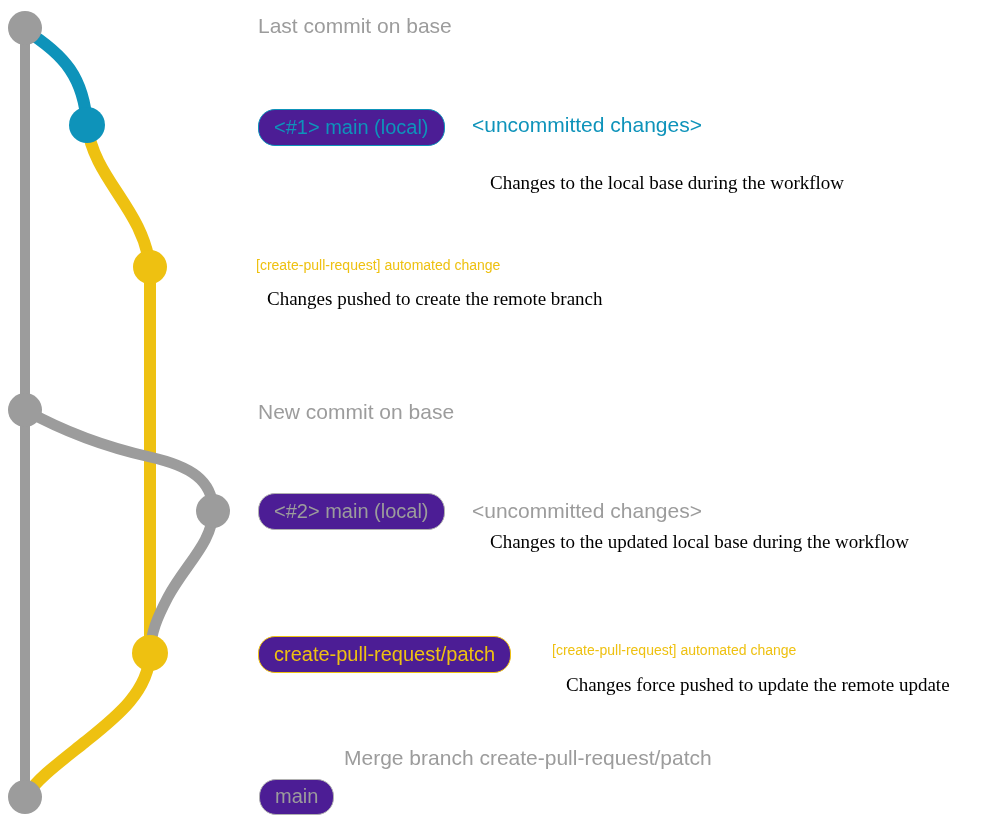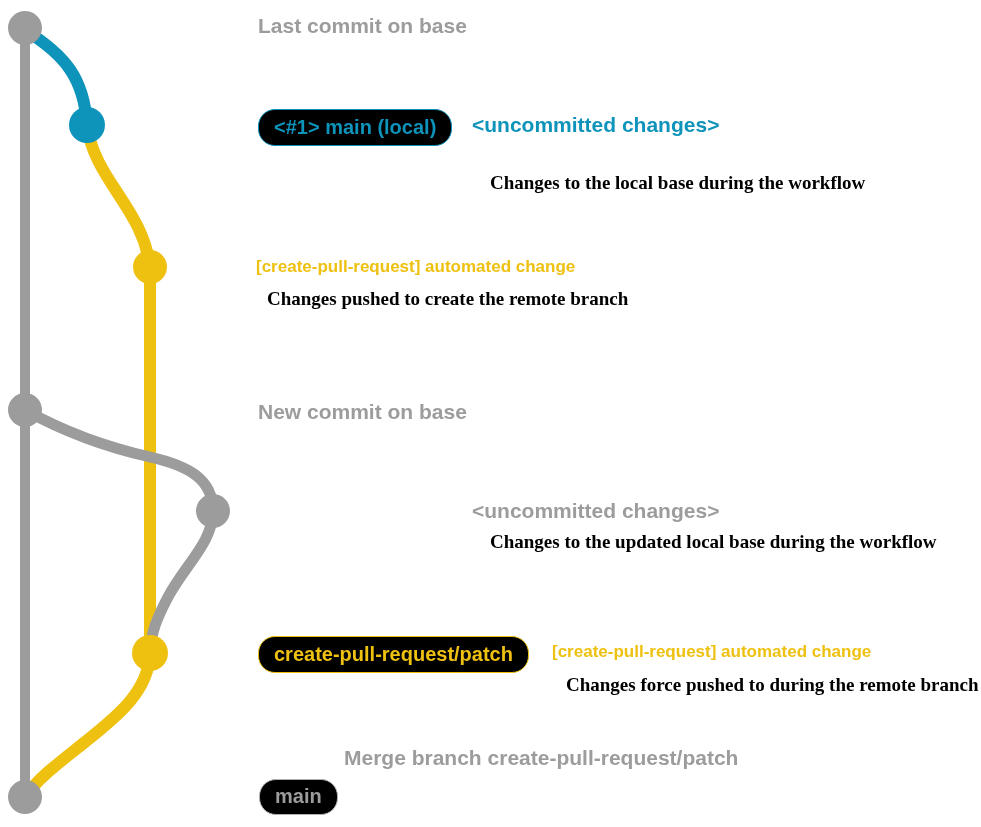--- a/index.html
+++ b/index.html
@@ -11,43 +11,42 @@
   }
   * { margin: 0; padding: 0; box-sizing: border-box; }
   html, body { background: #ffffff; }
   body { font-family: "Liberation Sans", sans-serif; }
   .canvas {
     position: relative;
     width: 981px;
     height: 820px;
     background: #ffffff;
     overflow: hidden;
-    font-weight: bold;
   }
   .graph-svg { position: absolute; left: 0; top: 0; }
 
   .abs { position: absolute; white-space: nowrap; }
 
   .gray-text { color: var(--gray); font-size: 21px; }
   .blue-text { color: var(--blue); font-size: 21px; }
-  .yellow-text { color: var(--yellow); font-size: 17px; }
+  .yellow-text { color: var(--yellow); font-size: 14px; }
   .caption {
     font-family: "Liberation Serif", serif;
     color: var(--ink);
     font-size: 19px;
   }
   .badge {
     display: inline-block;
     font-size: 20px;
     line-height: 34px;
     height: 37px;
     padding: 0 15px;
     border-radius: 17px;
     border: 1.5px solid;
-    background: #000000;
+    background: #4c1d95;
   }
   .badge.blue  { color: var(--blue);  border-color: var(--blue); }
   .badge.yellow{ color: var(--yellow);border-color: var(--yellow); }
   .badge.gray  { color: var(--gray);  border-color: var(--gray_light); }
 
   .stroke-gray   { stroke: var(--gray); }
   .stroke-blue   { stroke: var(--blue); }
   .stroke-yellow { stroke: var(--yellow); }
   .fill-gray   { fill: var(--gray); }
   .fill-blue   { fill: var(--blue); }
@@ -84,23 +83,24 @@
 
   <span class="abs badge blue" style="left:258px; top:109px;">&lt;#1&gt; main (local)</span>
   <div class="abs blue-text" style="left:472px; top:113px;">&lt;uncommitted changes&gt;</div>
   <div class="abs caption" style="left:490px; top:144px;margin-top:28px;">Changes to the local base during the workflow</div>
 
   <div class="abs yellow-text" style="left:256px; top:257px;">[create-pull-request] automated change</div>
   <div class="abs gray-text" style="left:258px; top:400px;">New commit on base</div>
 
   <div class="abs caption" style="left:267px; top:288px;">Changes pushed to create the remote branch</div>
 
+  <span class="abs badge gray" style="left:258px; top:493px;">&lt;#2&gt; main (local)</span>
   <div class="abs gray-text" style="left:472px; top:499px;">&lt;uncommitted changes&gt;</div>
   <div class="abs caption" style="left:490px; top:531px;">Changes to the updated local base during the workflow</div>
 
   <span class="abs badge yellow" style="left:258px; top:636px;">create-pull-request/patch</span>
   <div class="abs yellow-text" style="left:552px; top:642px;">[create-pull-request] automated change</div>
-  <div class="abs caption" style="left:566px; top:674px;">Changes force pushed to during the remote branch</div>
+  <div class="abs caption" style="left:566px; top:674px;">Changes force pushed to update the remote update</div>
 
   <span class="abs badge gray" style="left:259px; top:779px; height:36px; line-height:33px;">main</span>
   <div class="abs gray-text" style="left:344px; top:746px;">Merge branch create-pull-request/patch</div>
 
 </div>
 
 </body></html>

